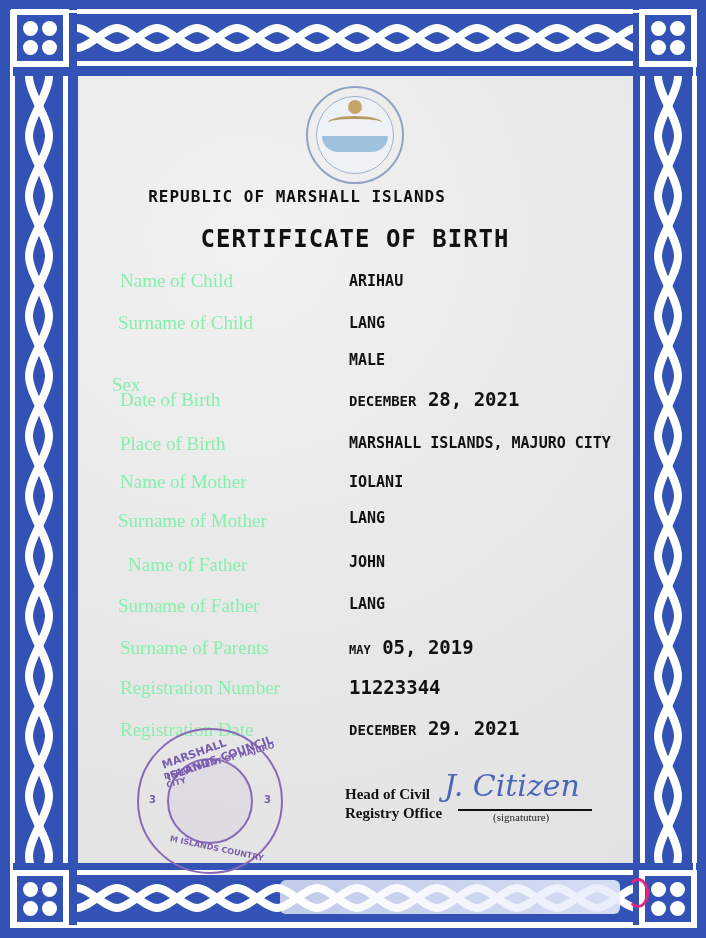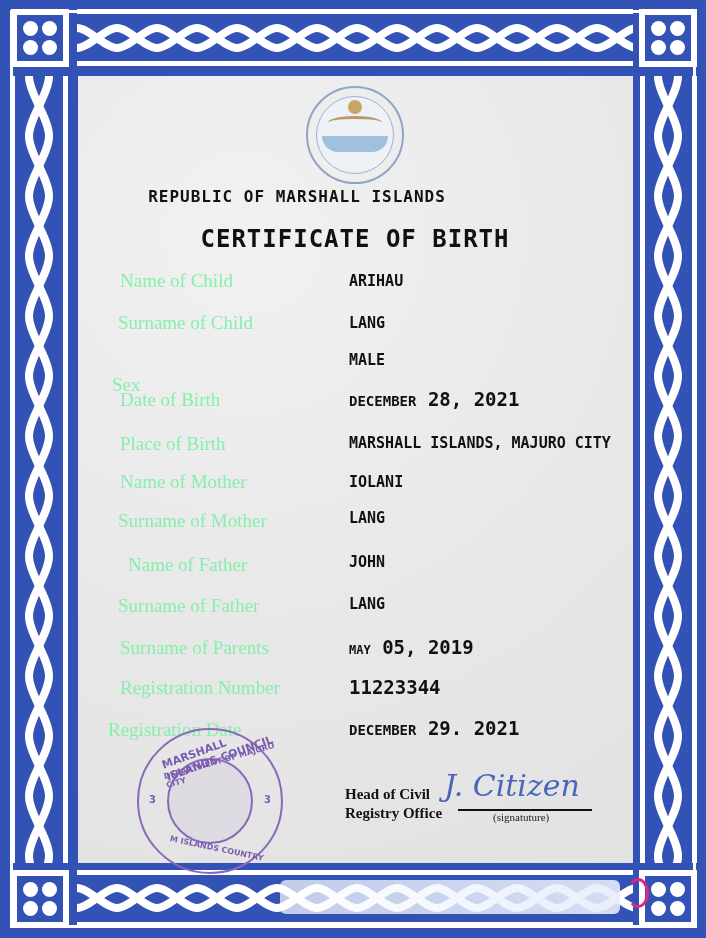--- a/index.html
+++ b/index.html
@@ -128,21 +128,21 @@
 <div class="label" style="left:118px;top:312px;">Surname of Child</div>
 <div class="label" style="left:112px;top:350px;margin-top:24px;">Sex</div>
 <div class="label" style="left:120px;top:389px;">Date of Birth</div>
 <div class="label" style="left:120px;top:433px;">Place of Birth</div>
 <div class="label" style="left:120px;top:471px;">Name of Mother</div>
 <div class="label" style="left:118px;top:510px;">Surname of Mother</div>
 <div class="label" style="left:128px;top:554px;">Name of Father</div>
 <div class="label" style="left:118px;top:595px;">Surname of Father</div>
 <div class="label" style="left:120px;top:637px;">Surname of Parents</div>
 <div class="label" style="left:120px;top:677px;">Registration Number</div>
-<div class="label" style="left:108px;top:719px;">Registration Date</div>
+<div class="label" style="left:120px;top:719px;">Registration Date</div>
 
 <div class="value" style="top:272px;">ARIHAU</div>
 <div class="value" style="top:314px;">LANG</div>
 <div class="value" style="top:351px;">MALE</div>
 <div class="value big" style="top:388px;"><span class="sm">DECEMBER</span> <span>28, 2021</span></div>
 <div class="value" style="top:434px;">MARSHALL ISLANDS, MAJURO CITY</div>
 <div class="value" style="top:473px;">IOLANI</div>
 <div class="value" style="top:509px;">LANG</div>
 <div class="value" style="top:553px;text-align:center;">JOHN</div>
 <div class="value" style="top:595px;">LANG</div>

